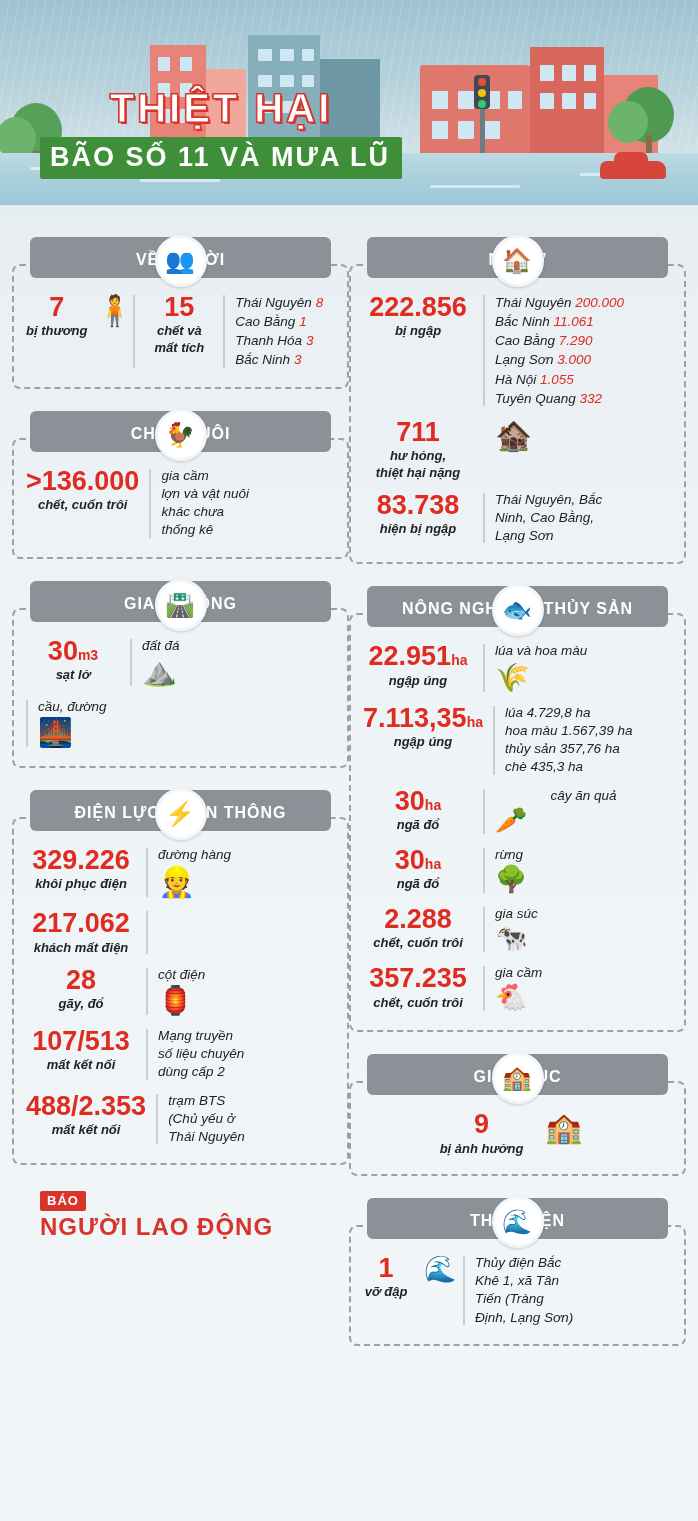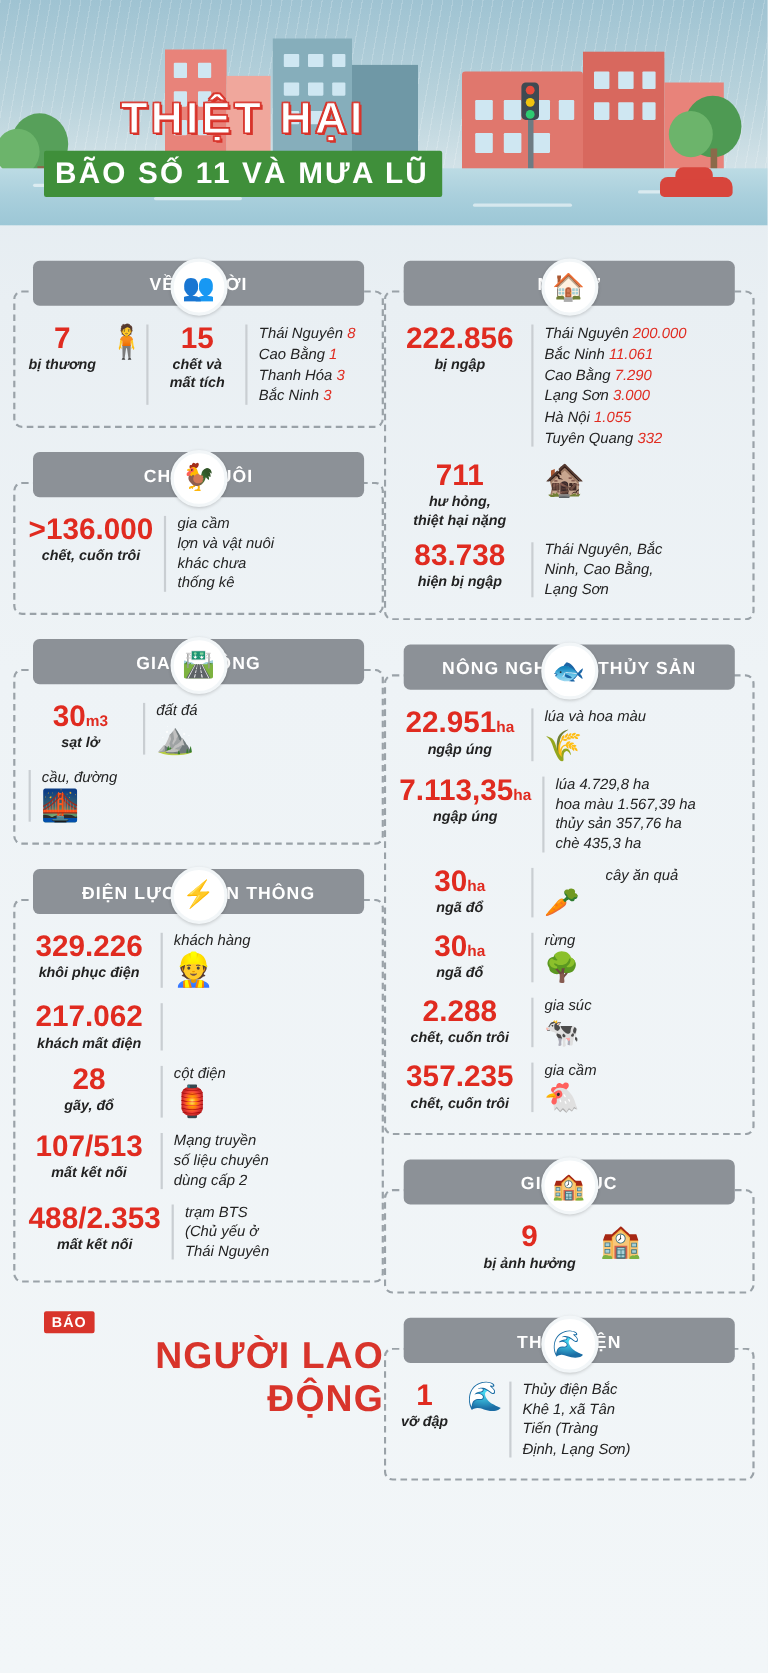--- a/index.html
+++ b/index.html
@@ -113,21 +113,21 @@
   
   .desc.list { line-height:1.42; }
 
   
   .footer { padding: 8px 0 22px 28px; }
   .logo-tag {
     display:inline-block; background:#d8342b; color:#fff; font-weight:bold;
     font-size:13px; letter-spacing:1px; padding:2px 7px 3px 7px; border-radius:2px;
   }
   .logo-main {
-    color:#d8342b; font-weight:bold; font-size:34px; letter-spacing:1px; margin-top:2px;text-align:right;
+    color:#d8342b; font-weight:bold; font-size:24px; letter-spacing:1px; margin-top:2px;
   }
 </style>
 </head>
 <body>
 
 <div class="page">
 
   <div class="hero">
     <div class="sky-rain"></div>
 
@@ -286,21 +286,21 @@
         <div class="head">ĐIỆN LỰC - VIỄN THÔNG</div>
         <div class="body">
 
           <div class="row">
             <div class="numcell w2">
               <div class="num">329.226</div>
               <div class="sub">khôi phục điện</div>
             </div>
             <div class="divider"></div>
             <div class="stack" style="flex:1;">
-              <div class="desc">khách hàng</div>
+              <div class="desc">đường hàng</div>
               <div class="pic" style="width:auto;justify-content:flex-start;font-size:30px;">👷</div>
             </div>
           </div>
 
           <div class="row">
             <div class="numcell w2">
               <div class="num">217.062</div>
               <div class="sub">khách mất điện</div>
             </div>
             <div class="divider"></div>

